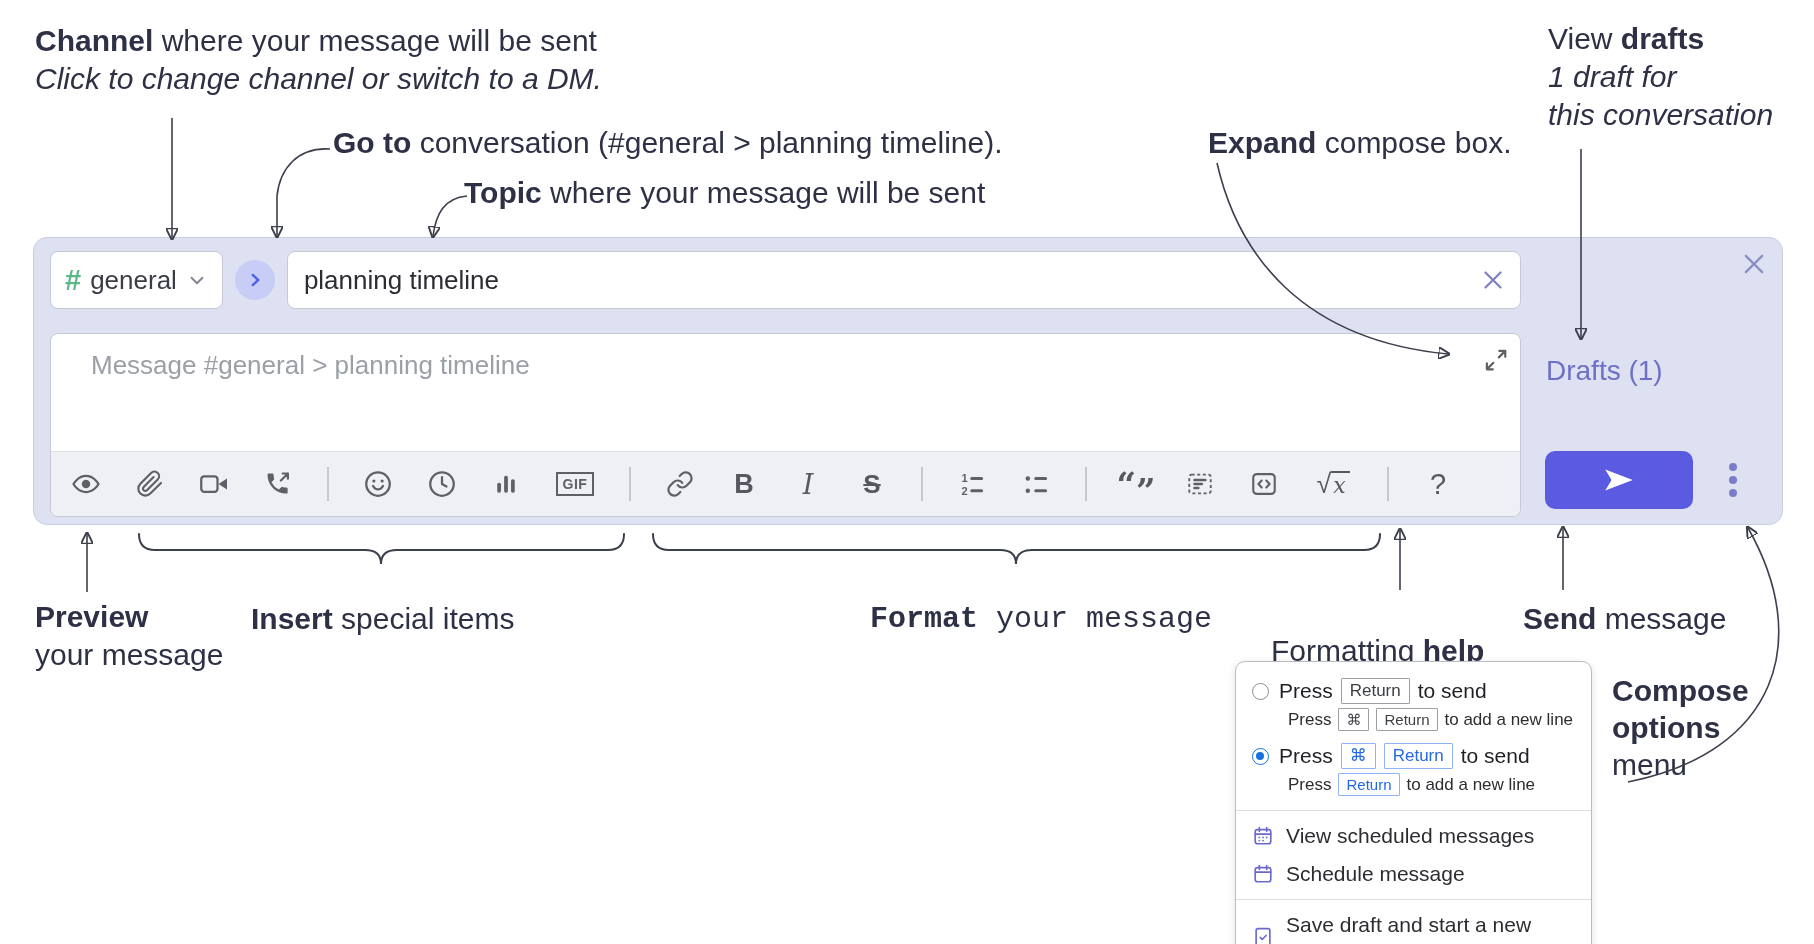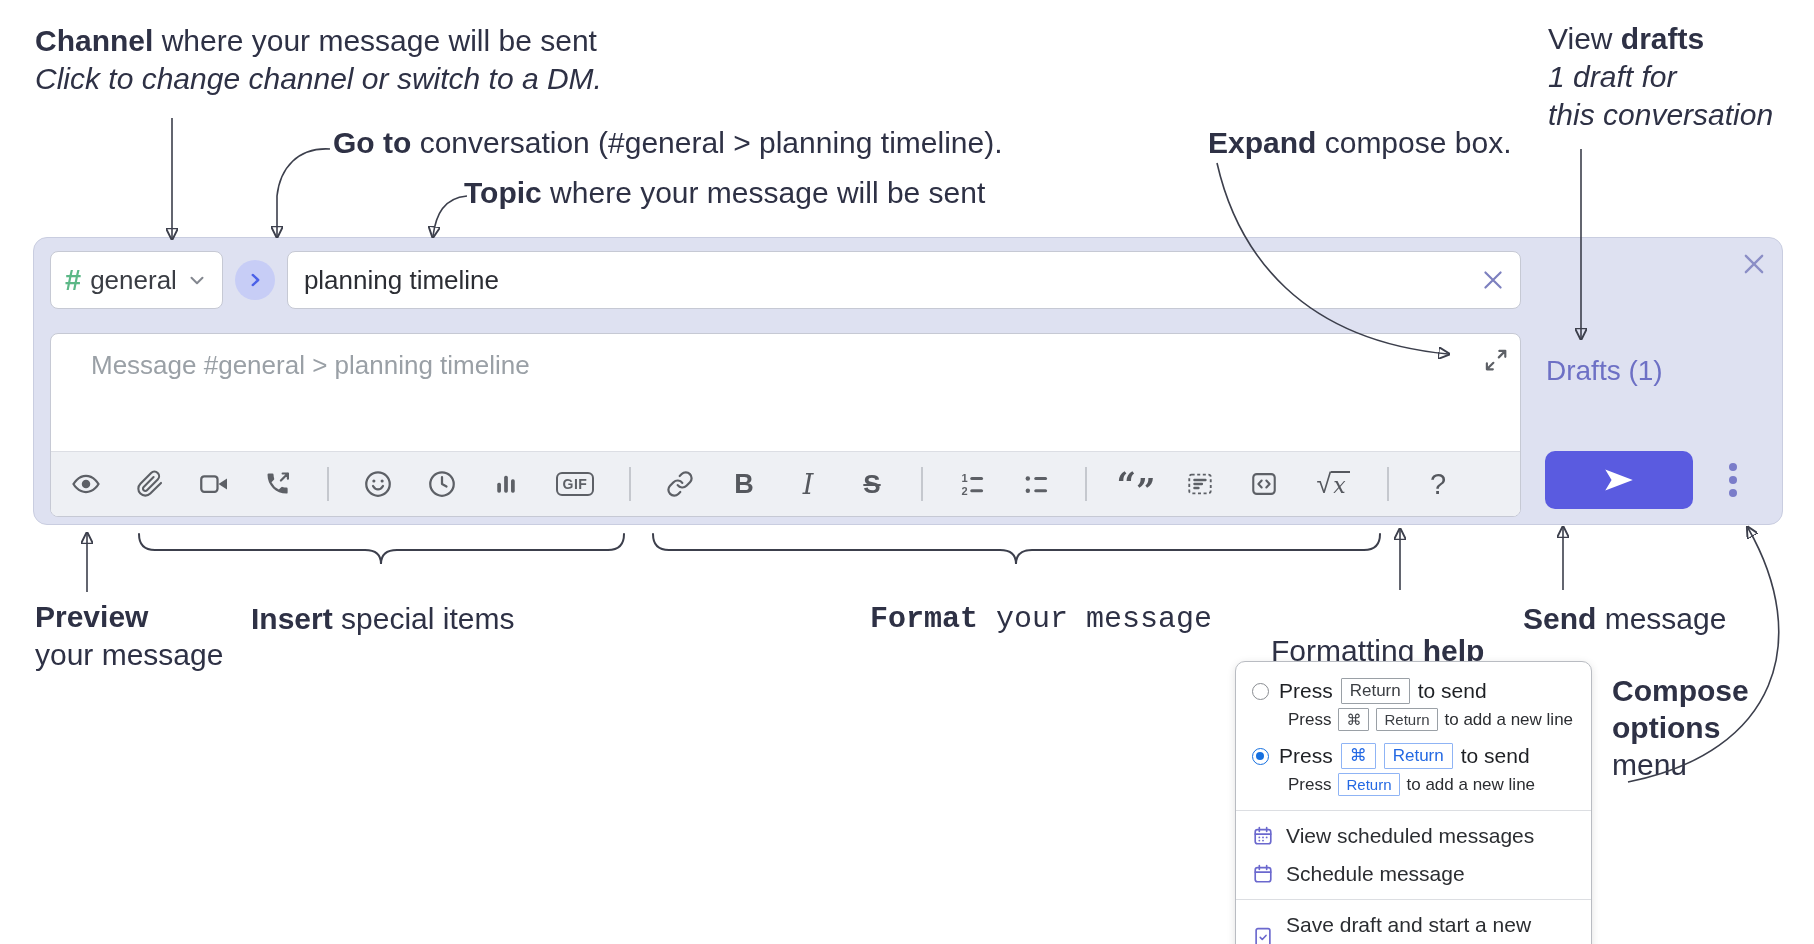--- a/index.html
+++ b/index.html
@@ -35,21 +35,21 @@
   .expandbtn{position:absolute;right:12px;top:12px;cursor:pointer;}
   .toolbar{height:64px;background:#eef0f4;border-top:1px solid #dcdee4;
            display:flex;align-items:center;gap:30px;padding:0 18px;}
   .tico{width:34px;height:34px;display:flex;align-items:center;justify-content:center;
         color:#5d6066;cursor:pointer;flex:0 0 auto;}
   .tsep{width:2px;height:34px;background:#c5c8ce;margin:0 2px;flex:0 0 auto;}
   .tico svg{stroke:#5d6066;}
   .bchar{font-size:27px;font-weight:800;color:#55585e;}
   .ichar{font-family:"DejaVu Serif","Liberation Serif",serif;font-style:italic;font-size:27px;color:#55585e;}
   .schar{font-size:26px;font-weight:700;color:#55585e;text-decoration:line-through;}
-  .gifbox{border:2px solid #5d6066;border-radius:6px;font-size:14px;font-weight:700;
+  .gifbox{border:2px solid #5d6066;border-radius:0;font-size:14px;font-weight:700;
           letter-spacing:.5px;color:#5d6066;padding:2px 5px;}
   .qchar{font-family:"DejaVu Serif","Liberation Serif",serif;font-weight:700;font-size:34px;color:#55585e;line-height:20px;}
   .q2{display:inline-block;transform:translateY(7px);}
   .mathroot{font-size:27px;color:#55585e;}
   .mathx{font-family:"DejaVu Serif","Liberation Serif",serif;font-style:italic;font-size:22px;
          border-top:2px solid #55585e;padding:0 4px 0 2px;color:#55585e;}
   .qmark{font-size:29px;color:#55585e;}
   
   .rightcol{position:absolute;left:1502px;top:95px;width:240px;height:182px;}
   .drafts{position:absolute;left:10px;top:2px;font-size:28px;color:#6d70c5;cursor:pointer;margin-top:20px;}

